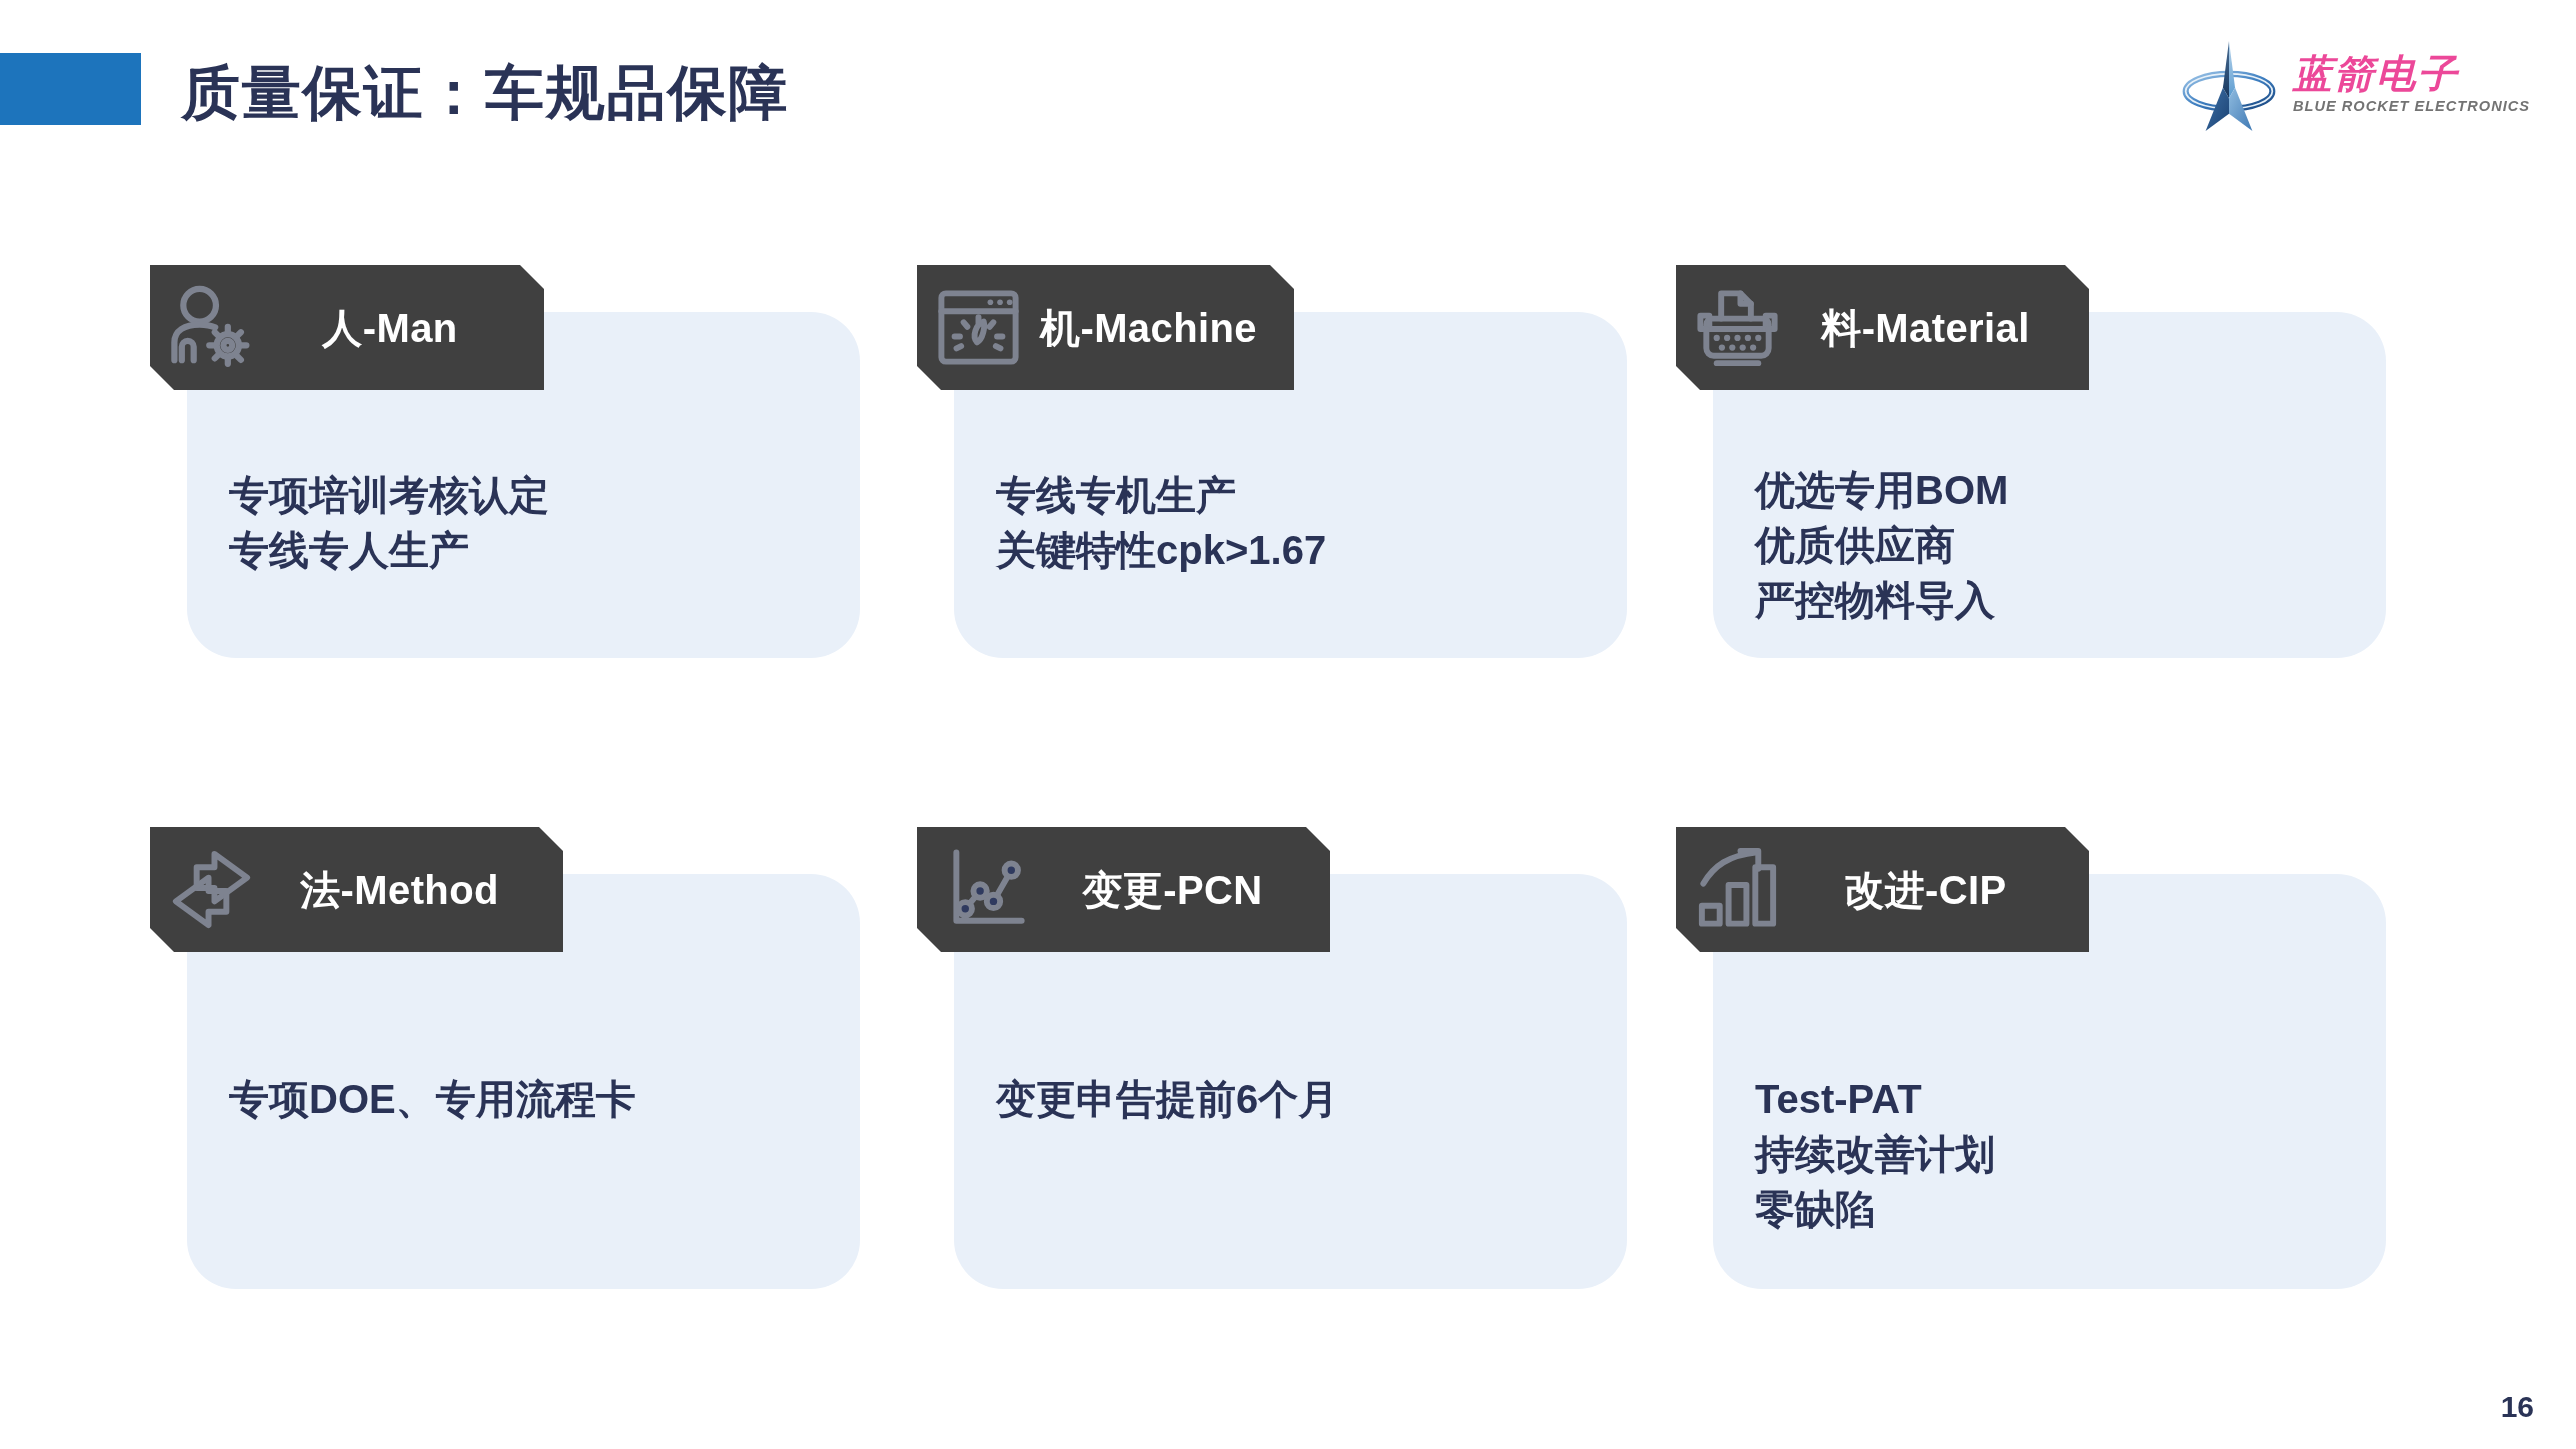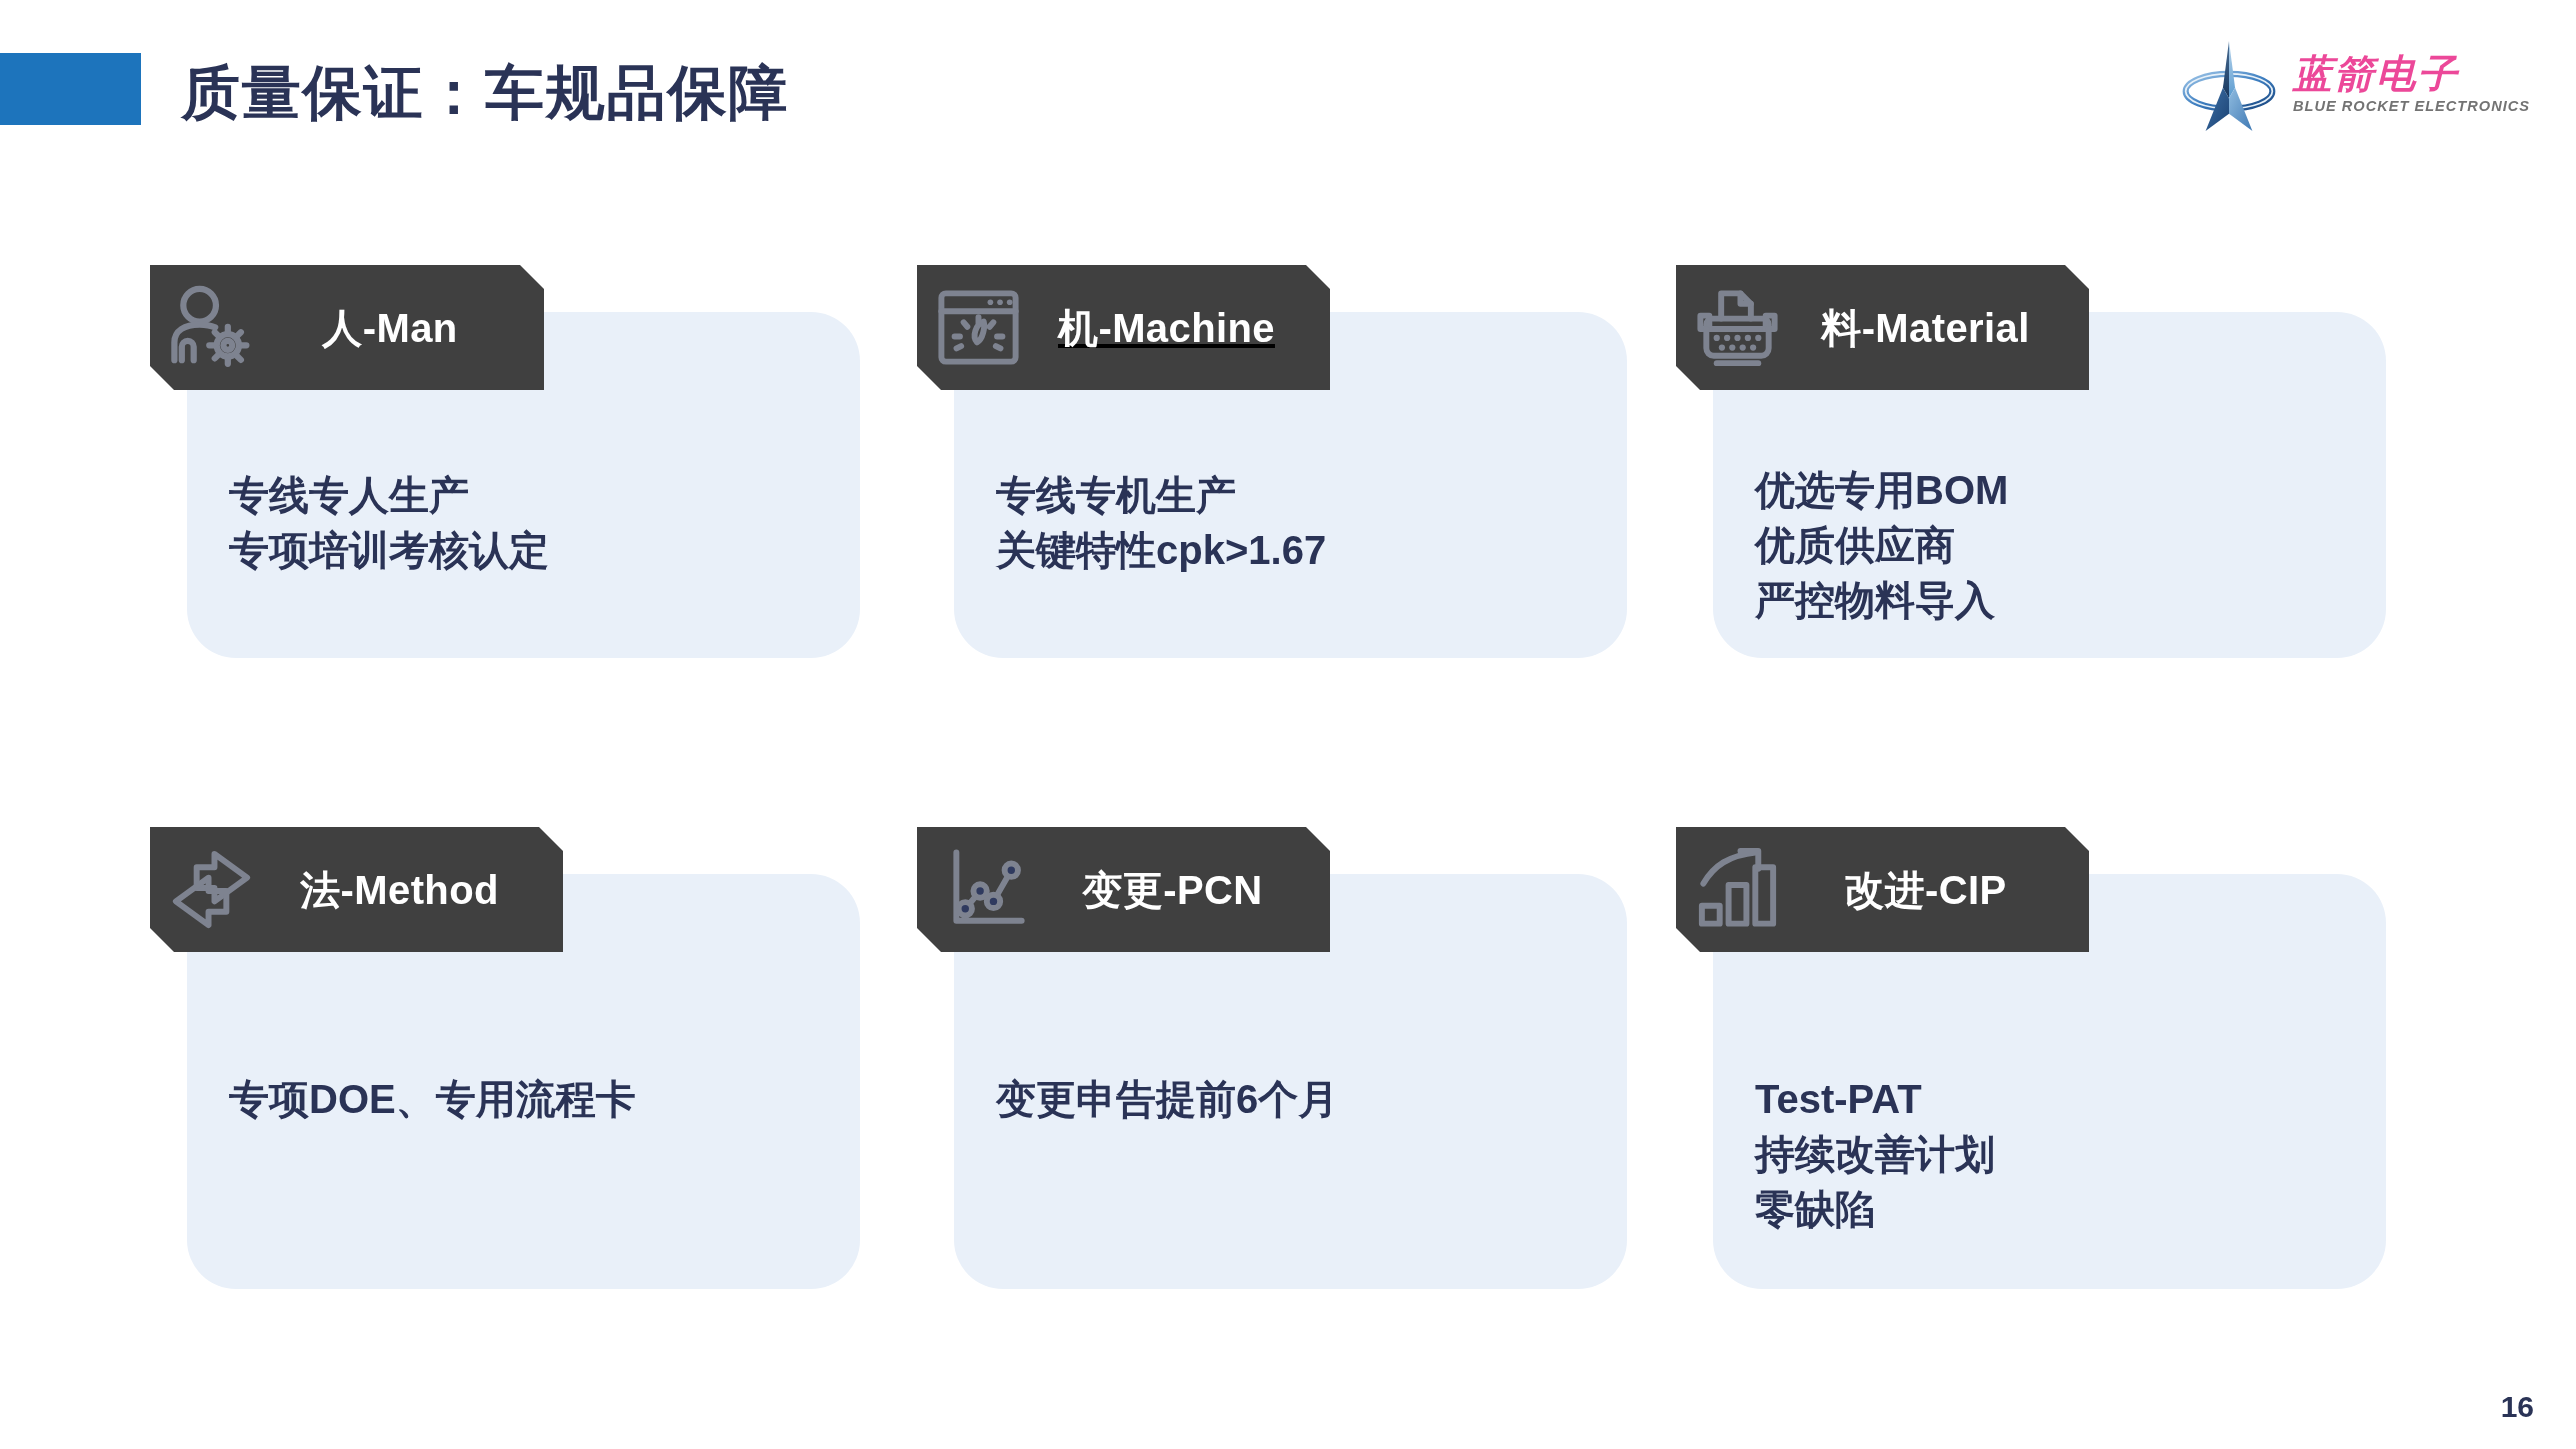--- a/index.html
+++ b/index.html
@@ -216,28 +216,28 @@
           <circle cx="43" cy="44" r="7.5"></circle>
           <circle cx="43" cy="44" r="3"></circle>
           <path d="M43 31.5 v4 M43 52.5 v4 M30.5 44 h4 M51.5 44 h4
                    M34.2 35.2 l2.8 2.8 M49 51 l2.8 2.8
                    M51.8 35.2 L49 38 M37 50 l-2.8 2.8"></path>
         </g>
       </svg>
       <div class="card-banner-title">人-Man</div>
     </div>
     <div class="card-lines" style="top:203px;">
+      <span class="card-line">专项培训考核认定</span>
       <span class="card-line">专线专人生产</span>
-      <span class="card-line">专项培训考核认定</span>
     </div>
   </div>
 
   <div class="pillar-card" style="left:917px; top:265px;">
     <div class="card-body" style="height:346px;"></div>
-    <div class="card-banner" style="width:413px;text-decoration:underline;">
+    <div class="card-banner" style="width:377px;">
       <svg class="card-icon" viewBox="0 0 64 64">
         <g fill="none" stroke="#7E8390" stroke-width="4" stroke-linejoin="round" stroke-linecap="round">
           <rect x="7" y="9" width="50" height="46" rx="3"></rect>
           <path d="M7 21 H57"></path>
           <circle cx="40" cy="15" r="1.9" fill="#7E8390" stroke="none"></circle>
           <circle cx="46.5" cy="15" r="1.9" fill="#7E8390" stroke="none"></circle>
           <circle cx="53" cy="15" r="1.9" fill="#7E8390" stroke="none"></circle>
           <path d="M31 42 c-3.5 -4 -1 -12 4.5 -14 c1 3.5 -0.5 12 -4.5 14 Z"></path>
           <path d="M32 29 v-4 M24.5 31.5 l-2.5 -3 M19.5 38 h-3.6 M20.3 44.5 l-3.1 1.6
                    M39.5 31.5 l2.5 -3 M44.5 38 h3.6 M43.7 44.5 l3.1 1.6"></path>

